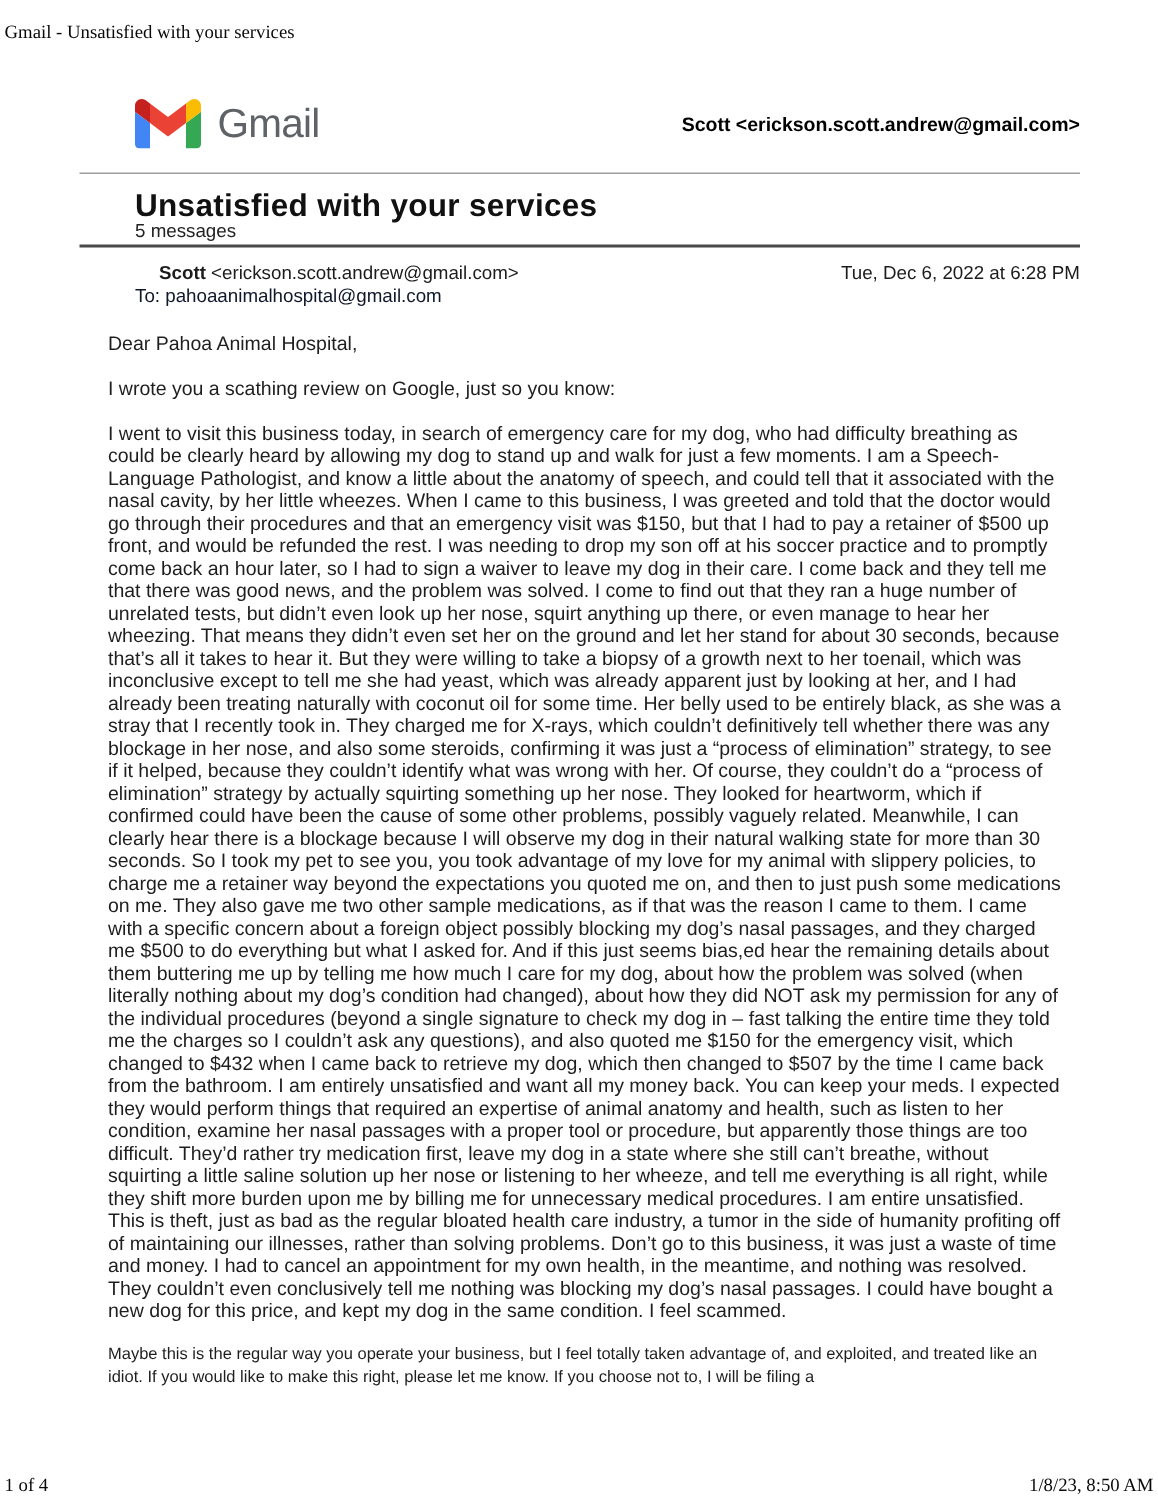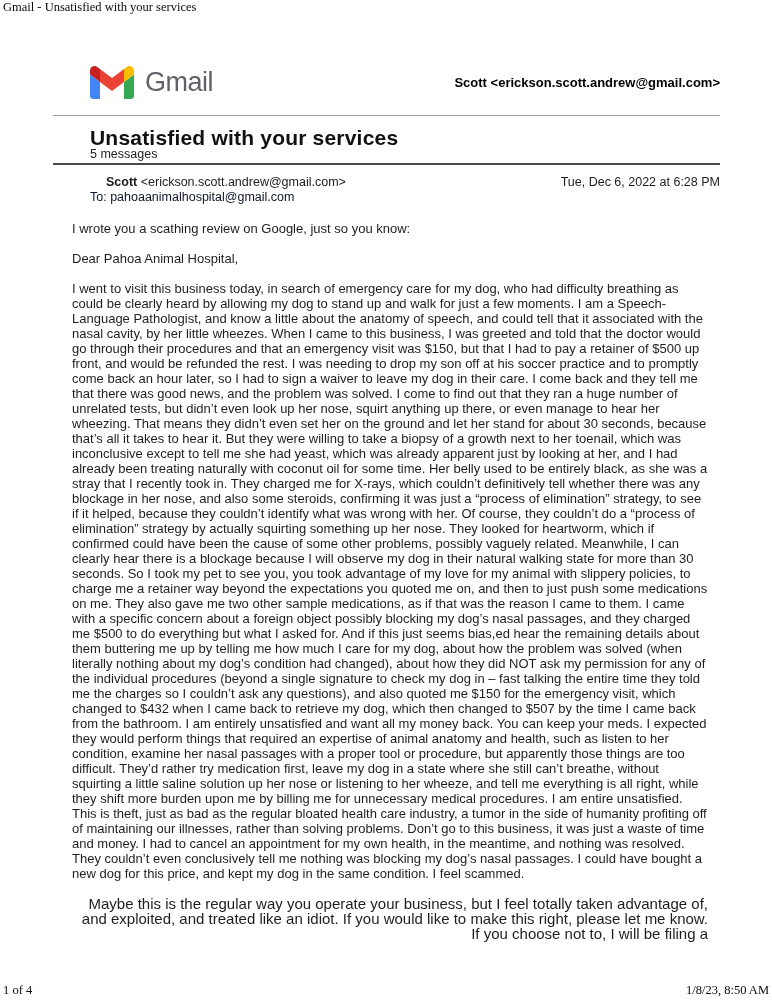--- a/index.html
+++ b/index.html
@@ -5,21 +5,21 @@
   * { margin:0; padding:0; box-sizing:border-box; }
   html,body { width:772px; height:1000px; background:#ffffff; overflow:hidden; }
   body { position:relative; font-family:"Liberation Sans", sans-serif; color:#1c1c1c; }
 
   
   .print-header, .print-footer {
     position:absolute; left:3px; right:3px;
     display:flex; justify-content:space-between;
     font-family:"Liberation Serif", serif; font-size:12.5px; color:#0a0a0a;
   }
-  .print-header { top:0;gap:43px; }
+  .print-header { top:14px;gap:43px; }
   .print-footer { top:983px; }
 
   
   .content-col { position:absolute; left:53px; width:667px;padding-left:37px; }
 
   
   .logo-row { top:63px; display:flex; justify-content:space-between; align-items:center; height:38px; }
   .brand { display:flex; align-items:center; gap:11px; }
   .gmail-wordmark { font-size:27px; color:#5f6368; letter-spacing:-0.5px; }
   .account-line { font-size:13px; font-weight:bold; color:#000; }
@@ -34,21 +34,21 @@
   .meta-row { top:175px; display:flex; justify-content:space-between; font-size:12.5px; color:#1c1c1c; }
   .from-name { font-weight:bold;margin-left:16px; }
   .to-line  { top:190px; font-size:12.5px; color:#0f172a; }
 
   
   .mail-body {
     position:absolute; left:72px; top:221px; width:636px;
     font-size:13px; line-height:15px; color:#1e1e1e;
   }
   .mail-body p { margin:0 0 15px 0; }
-  .mail-body p.small { font-size:15px; line-height:15px;text-align:right; }
+  .mail-body p.small { font-size:11px; line-height:15px; }
 </style>
 </head>
 <body>
 
 <div class="print-header">
   <span>Gmail - Unsatisfied with your services</span>
 </div>
 
 <div class="content-col logo-row">
   <div class="brand">
@@ -69,22 +69,22 @@
 <div class="content-col msg-count">5 messages</div>
 <div class="content-col rule-bottom"></div>
 
 <div class="content-col meta-row">
   <span><span class="from-name">Scott</span><span> &lt;erickson.scott.andrew@gmail.com&gt;</span></span>
   <span>Tue, Dec 6, 2022 at 6:28 PM</span>
 </div>
 <div class="content-col to-line">To: pahoaanimalhospital@gmail.com</div>
 
 <div class="mail-body">
+  <p>Dear Pahoa Animal Hospital,</p>
   <p>I wrote you a scathing review on Google, just so you know:</p>
-  <p>Dear Pahoa Animal Hospital,</p>
   <p>I went to visit this business today, in search of emergency care for my dog, who had difficulty breathing as could be clearly heard by allowing my dog to stand up and walk for just a few moments. I am a Speech-Language Pathologist, and know a little about the anatomy of speech, and could tell that it associated with the nasal cavity, by her little wheezes. When I came to this business, I was greeted and told that the doctor would go through their procedures and that an emergency visit was $150, but that I had to pay a retainer of $500 up front, and would be refunded the rest. I was needing to drop my son off at his soccer practice and to promptly come back an hour later, so I had to sign a waiver to leave my dog in their care. I come back and they tell me that there was good news, and the problem was solved. I come to find out that they ran a huge number of unrelated tests, but didn’t even look up her nose, squirt anything up there, or even manage to hear her wheezing. That means they didn’t even set her on the ground and let her stand for about 30 seconds, because that’s all it takes to hear it. But they were willing to take a biopsy of a growth next to her toenail, which was inconclusive except to tell me she had yeast, which was already apparent just by looking at her, and I had already been treating naturally with coconut oil for some time. Her belly used to be entirely black, as she was a stray that I recently took in. They charged me for X-rays, which couldn’t definitively tell whether there was any blockage in her nose, and also some steroids, confirming it was just a “process of elimination” strategy, to see if it helped, because they couldn’t identify what was wrong with her. Of course, they couldn’t do a “process of elimination” strategy by actually squirting something up her nose. They looked for heartworm, which if confirmed could have been the cause of some other problems, possibly vaguely related. Meanwhile, I can clearly hear there is a blockage because I will observe my dog in their natural walking state for more than 30 seconds. So I took my pet to see you, you took advantage of my love for my animal with slippery policies, to charge me a retainer way beyond the expectations you quoted me on, and then to just push some medications on me. They also gave me two other sample medications, as if that was the reason I came to them. I came with a specific concern about a foreign object possibly blocking my dog’s nasal passages, and they charged me $500 to do everything but what I asked for. And if this just seems bias,ed hear the remaining details about them buttering me up by telling me how much I care for my dog, about how the problem was solved (when literally nothing about my dog’s condition had changed), about how they did NOT ask my permission for any of the individual procedures (beyond a single signature to check my dog in – fast talking the entire time they told me the charges so I couldn’t ask any questions), and also quoted me $150 for the emergency visit, which changed to $432 when I came back to retrieve my dog, which then changed to $507 by the time I came back from the bathroom. I am entirely unsatisfied and want all my money back. You can keep your meds. I expected they would perform things that required an expertise of animal anatomy and health, such as listen to her condition, examine her nasal passages with a proper tool or procedure, but apparently those things are too difficult. They’d rather try medication first, leave my dog in a state where she still can’t breathe, without squirting a little saline solution up her nose or listening to her wheeze, and tell me everything is all right, while they shift more burden upon me by billing me for unnecessary medical procedures. I am entire unsatisfied. This is theft, just as bad as the regular bloated health care industry, a tumor in the side of humanity profiting off of maintaining our illnesses, rather than solving problems. Don’t go to this business, it was just a waste of time and money. I had to cancel an appointment for my own health, in the meantime, and nothing was resolved. They couldn’t even conclusively tell me nothing was blocking my dog’s nasal passages. I could have bought a new dog for this price, and kept my dog in the same condition. I feel scammed.</p>
   <p class="small">Maybe this is the regular way you operate your business, but I feel totally taken advantage of, and exploited, and treated like an idiot. If you would like to make this right, please let me know. If you choose not to, I will be filing a</p>
 </div>
 
 <div class="print-footer">
   <span>1 of 4</span>
   <span>1/8/23, 8:50 AM</span>
 </div>
 
 </body></html>

